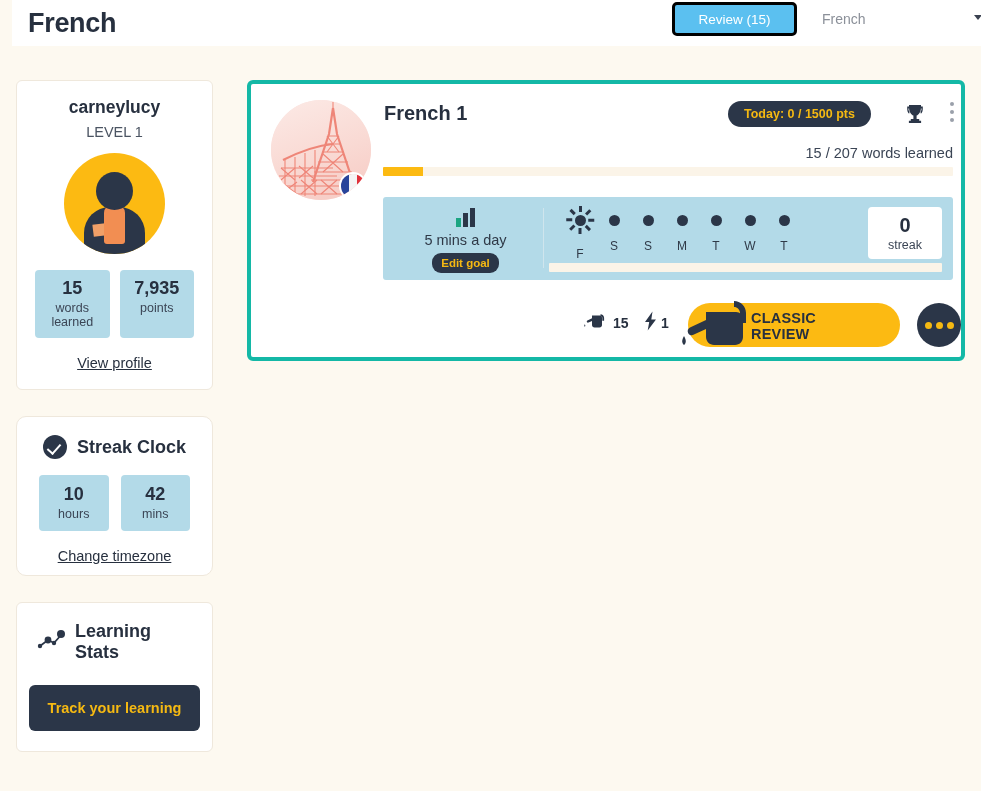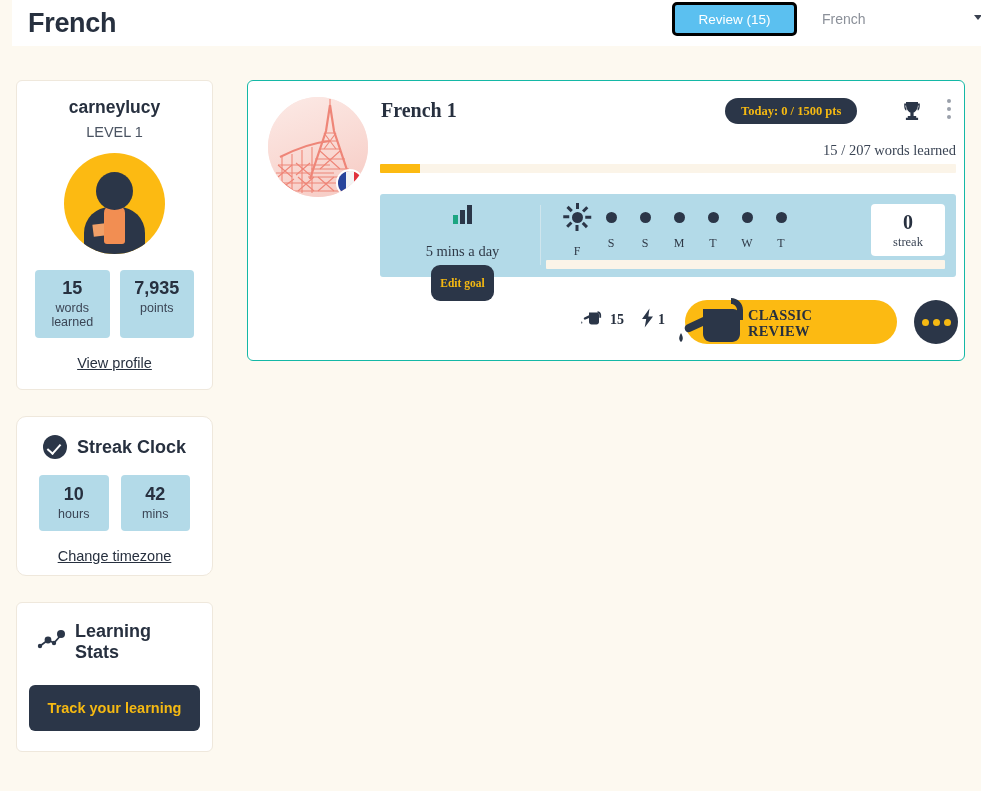--- a/index.html
+++ b/index.html
@@ -118,21 +118,21 @@
     background: #2B3648; border: none; border-radius: 6px;
     color: #F5B912; font-size: 14.5px; font-weight: bold;
     padding: 15px 0; cursor: pointer;
     font-family: "Liberation Sans", sans-serif;
   }
 
   
   .main {
     position: absolute; left: 247px; top: 80px;
     width: 718px; height: 281px;
-    background: #ffffff; border: 1px solid #14b8a6; border-radius: 6px; font-family: Liberation Serif, serif;
+    background: #ffffff; border: 4px solid #14b8a6; border-radius: 6px;
   }
   .thumb {
     position: absolute; left: 20px; top: 16px;
     width: 100px; height: 100px; border-radius: 50%;
     overflow: hidden; background: #FAE3E0;
   }
   .thumb .sky { position: absolute; inset: 0; background: linear-gradient(160deg,#FCEAE6 0%,#F9D9D3 55%,#F6C9C2 100%); }
   .thumb .tower { position: absolute; left: 0; top: 0; width: 100px; height: 100px; }
   .flag {
     position: absolute; left: 68px; top: 72px;
@@ -177,26 +177,26 @@
     background: #B3DAE8; border-radius: 3px;
   }
   .goal-left {
     position: absolute; left: 17px; top: 12px; width: 131px; text-align: center;
   }
   .bars { display: flex; align-items: flex-end; justify-content: center; gap: 2px; height: 18px; }
   .bars i { display: block; width: 5px; background: #2B3648; }
   .bars .g { background: #1CA582; height: 9px; }
   .bars .b2 { height: 14px; }
   .bars .b3 { height: 19px; }
-  .goal-text { font-size: 14.5px; color: #2f3947; margin-top: 19px; }
+  .goal-text { font-size: 14.5px; color: #2f3947; margin-top: 5px; }
   .edit-goal {
     display: inline-block; margin-top: 5px;
     background: #2B3648; color: #F5B912;
     font-size: 11.5px; font-weight: bold;
-    padding: 12px 9px; border-radius: 9px; cursor: pointer;
+    padding: 4px 9px; border-radius: 9px; cursor: pointer;
   }
   .divider { position: absolute; left: 160px; top: 11px; width: 1px; height: 60px; background: #CFE5ED; }
   .days { position: absolute; left: 180px; top: 12px; display: flex; gap: 0px; }
   .day { width: 34px; text-align: center; }
   .day .dot { width: 11px; height: 11px; border-radius: 50%; background: #2B3648; margin: 6px auto 0; }
   .day .lbl { font-size: 12px; color: #2f3947; margin-top: 13px; }
   .sun { position: relative; width: 28px; height: 28px; margin: -3px auto 0; }
   .sun .core { position: absolute; left: 9px; top: 9px; width: 11px; height: 11px; border-radius: 50%; background: #2B3648; }
   .sun .ray { position: absolute; left: 13px; top: 0px; width: 2.5px; height: 5.5px; background: #2B3648; transform-origin: 1.25px 14px; }
   .inner-prog {

